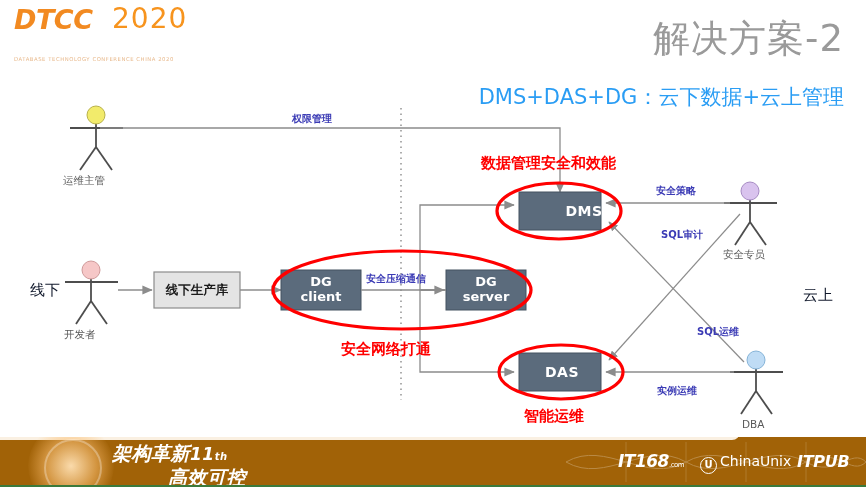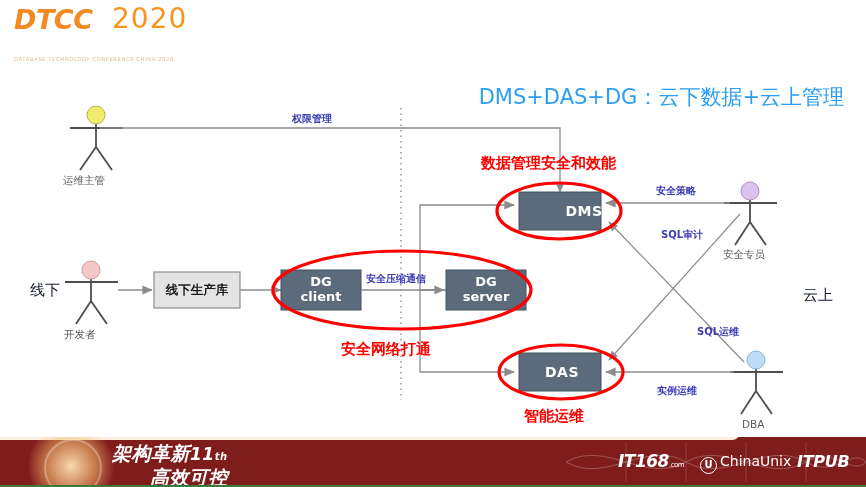--- a/index.html
+++ b/index.html
@@ -74,21 +74,21 @@
   .lbl-red{color:#ff0000;font-size:15px;font-weight:bold;}
   .boxtext{
     position:absolute;color:#ffffff;font-weight:bold;
     font-family:"DejaVu Sans",sans-serif;font-size:13px;
     text-align:center;line-height:14px;
   }
 
   
   .footer{
     position:absolute;left:0;top:437px;width:866px;height:50px;
-    background:#7f1d1d;overflow:hidden;
+    background:#a16207;overflow:hidden;
   }
   .footer-fade{
     position:absolute;left:0;top:-6px;width:740px;height:9px;
     background:#faf0e2;
     border-bottom-right-radius:8px;
   }
   .footer-glow{
     position:absolute;left:28px;top:-14px;width:86px;height:86px;
     border-radius:50%;
     background:radial-gradient(circle at 50% 50%, rgba(255,225,180,.95) 0%, rgba(252,190,110,.55) 42%, rgba(239,127,23,0) 72%);
@@ -99,21 +99,21 @@
   }
   .slogan{position:absolute;left:112px;top:6px;color:#fff;}
   .slogan-l1{
     font-size:19px;font-weight:bold;font-style:italic;line-height:20px;
     font-family:"DejaVu Sans",sans-serif;letter-spacing:0.5px;
   }
   .slogan-l1 .num{font-size:17px;}
   .slogan-l1 .th{font-size:10px;}
   .slogan-l2{
     font-size:19px;font-weight:bold;font-style:italic;line-height:21px;
-    font-family:Liberation Sans, sans-serif;margin-left:38px;letter-spacing:0.5px;
+    font-family:Liberation Sans, sans-serif;margin-left:56px;letter-spacing:0.5px;
   }
   .brand{position:absolute;color:#fff;font-family:"DejaVu Sans",sans-serif;}
   .brand-it168{left:618px;top:14px;font-size:17px;font-weight:bold;font-style:italic;letter-spacing:-.5px;}
   .brand-it168 .dot{font-size:7px;font-weight:normal;font-style:normal;}
   .brand-cux{left:700px;top:16px;font-size:14px;}
   .brand-cux .mark{
     display:inline-block;width:15px;height:15px;border:1.6px solid #fff;border-radius:50%;
     text-align:center;line-height:13px;font-size:10px;font-weight:bold;margin-right:3px;
     vertical-align:-2px;
   }
@@ -125,20 +125,21 @@
 <body>
 
 <div id="slide">
 
   <div class="logo-wrap">
     <div class="logo-dtcc">DTCC</div>
     <div class="logo-year">2020</div>
     <div class="logo-sub">DATABASE  TECHNOLOGY  CONFERENCE  CHINA  2020</div>
   </div>
 
+  <div class="page-title">解决方案-2</div>
   <div class="page-subtitle">DMS+DAS+DG：云下数据+云上管理</div>
 
   <div id="canvas">
     <svg width="866" height="330" viewBox="0 0 866 330">
       <defs>
         <marker id="ar" markerWidth="8" markerHeight="7" refX="7.4" refY="3.5" orient="auto">
           <polygon points="0,0 8,3.5 0,7" fill="#8c8c8c"></polygon>
         </marker>
       </defs>
 

